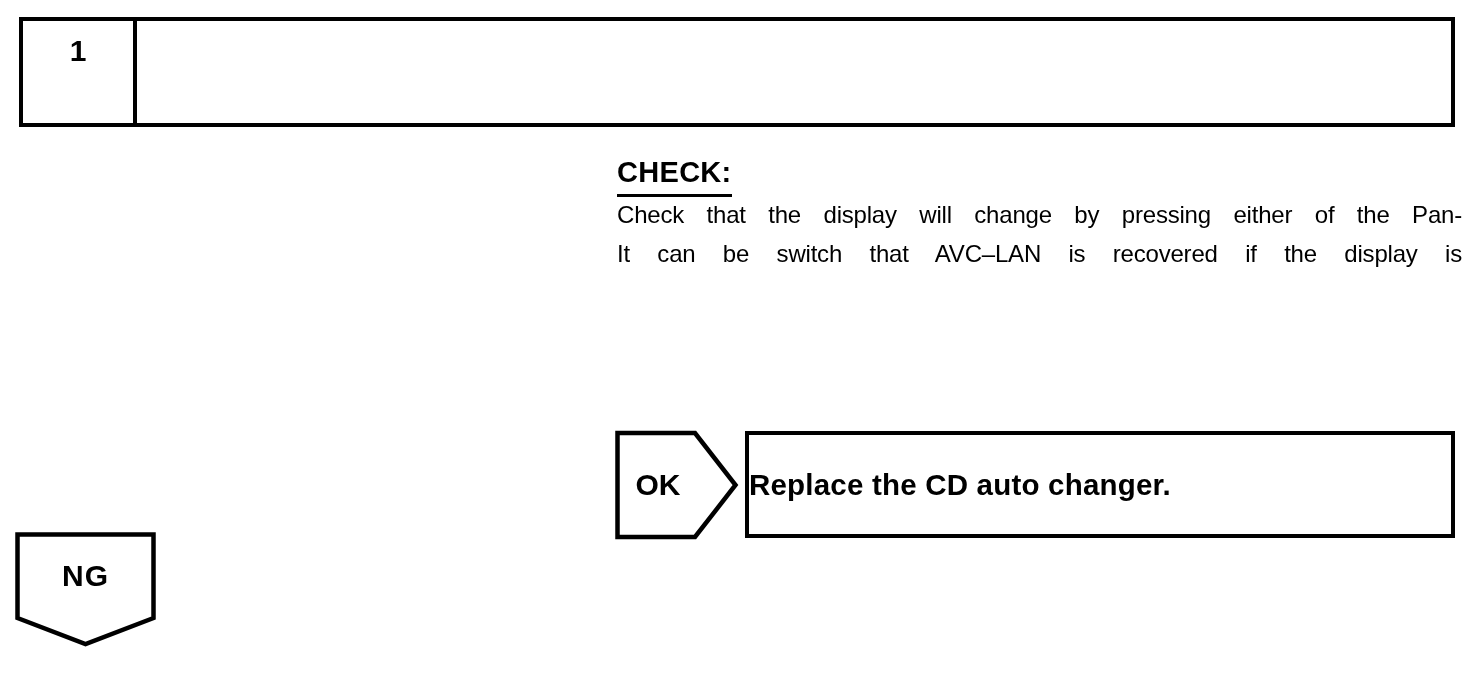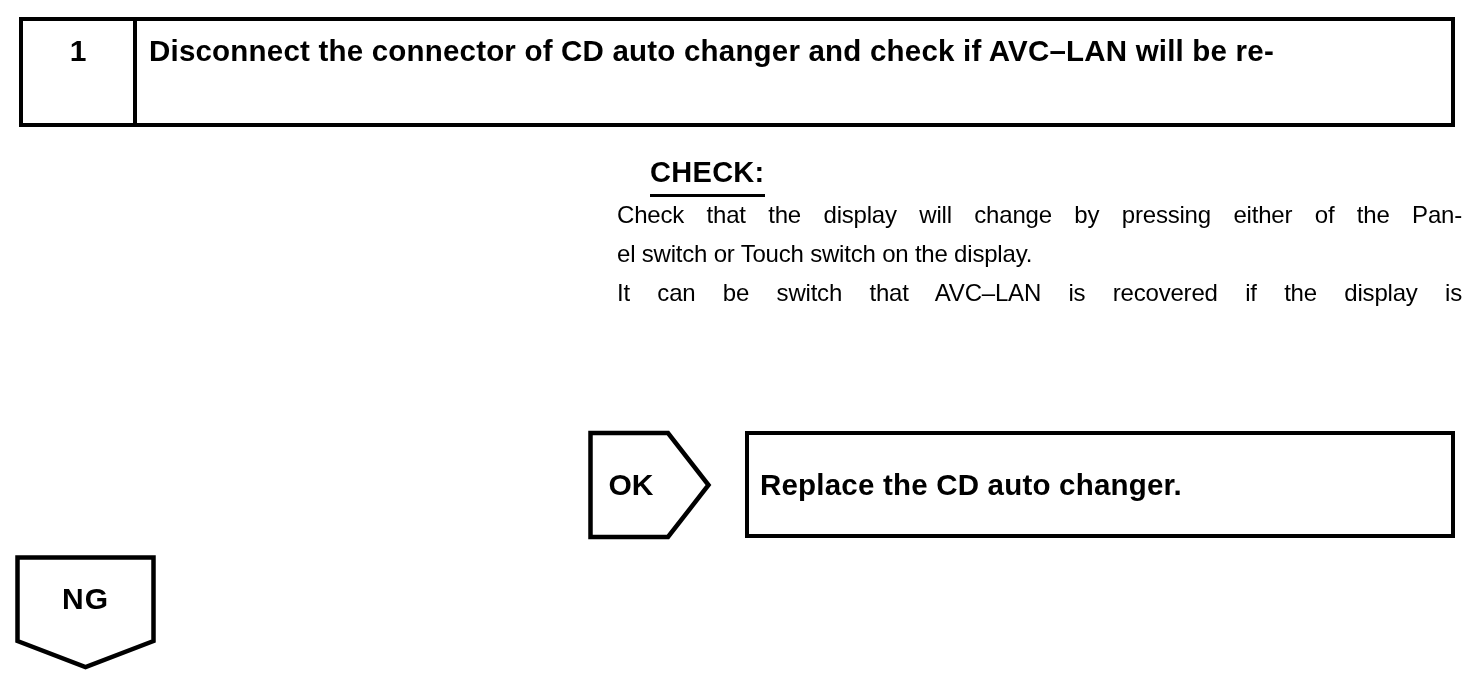--- a/index.html
+++ b/index.html
@@ -51,21 +51,20 @@
   
   .check-col {
     position: absolute;
     left: 617px;
     top: 153px;
     width: 845px;
   }
   .check-heading-row {
     height: 42px;
     line-height: 39px;
-    margin-left: 33px;
   }
   .check-heading {
     display: inline-block;
     font-weight: bold;
     font-size: 29px;
     border-bottom: 3px solid #000000;
     padding-bottom: 2px;
     letter-spacing: 0.3px;
   }
   .body-line {
@@ -75,21 +74,21 @@
     letter-spacing: -0.2px;
   }
   .body-line.stretch {
     text-align: justify;
     text-align-last: justify;
   }
 
   
   .ok-shape {
     position: absolute;
-    left: 588px;
+    left: 615px;
     top: 430px;
     width: 124px;
     height: 78px;
   }
   .ok-shape svg { display: block; }
   .ok-label {
     position: absolute;
     left: 0;
     top: 0;
     width: 86px;
@@ -103,32 +102,31 @@
   .ok-action {
     position: absolute;
     left: 745px;
     top: 431px;
     width: 710px;
     height: 107px;
     box-sizing: border-box;
     border: 4px solid #000000;
     display: flex;
     align-items: center;
-    padding-left: 11px;
     font-weight: bold;
     font-size: 29.5px;
     letter-spacing: 0.2px;
     background: #ffffff;
   }
 
   
   .ng-shape {
     position: absolute;
     left: 15px;
-    top: 555px;
+    top: 532px;
     width: 141px;
     height: 115px;
   }
   .ng-shape svg { display: block; }
   .ng-label {
     position: absolute;
     left: 0;
     top: 0;
     width: 141px;
     height: 88px;
@@ -141,30 +139,28 @@
   }
 </style>
 </head>
 <body>
 
 <div class="page">
 
   <div class="step-box">
     <div class="step-num">1</div>
     <div class="step-text">
-      <div>Disconnect the connector of CD auto changer and check if AVC–LAN will be re-</div>
     </div>
   </div>
 
   <div class="check-col">
     <div class="check-heading-row">
       <span class="check-heading">CHECK:</span>
     </div>
     <div class="body-line stretch">Check that the display will change by pressing either of the Pan-</div>
-    <div class="body-line">el switch or Touch switch on the display.</div>
     <div class="body-line stretch">It can be switch that AVC–LAN is recovered if the display is</div>
   </div>
 
   <div class="ok-shape">
     <svg width="124" height="110" viewBox="0 0 124 110" xmlns="http://www.w3.org/2000/svg">
       <polygon points="2.5,3 80,3 120.5,55 80,107 2.5,107" fill="#ffffff" stroke="#000000" stroke-width="4.5" stroke-linejoin="miter"></polygon>
     </svg>
     <div class="ok-label">OK</div>
   </div>
 

